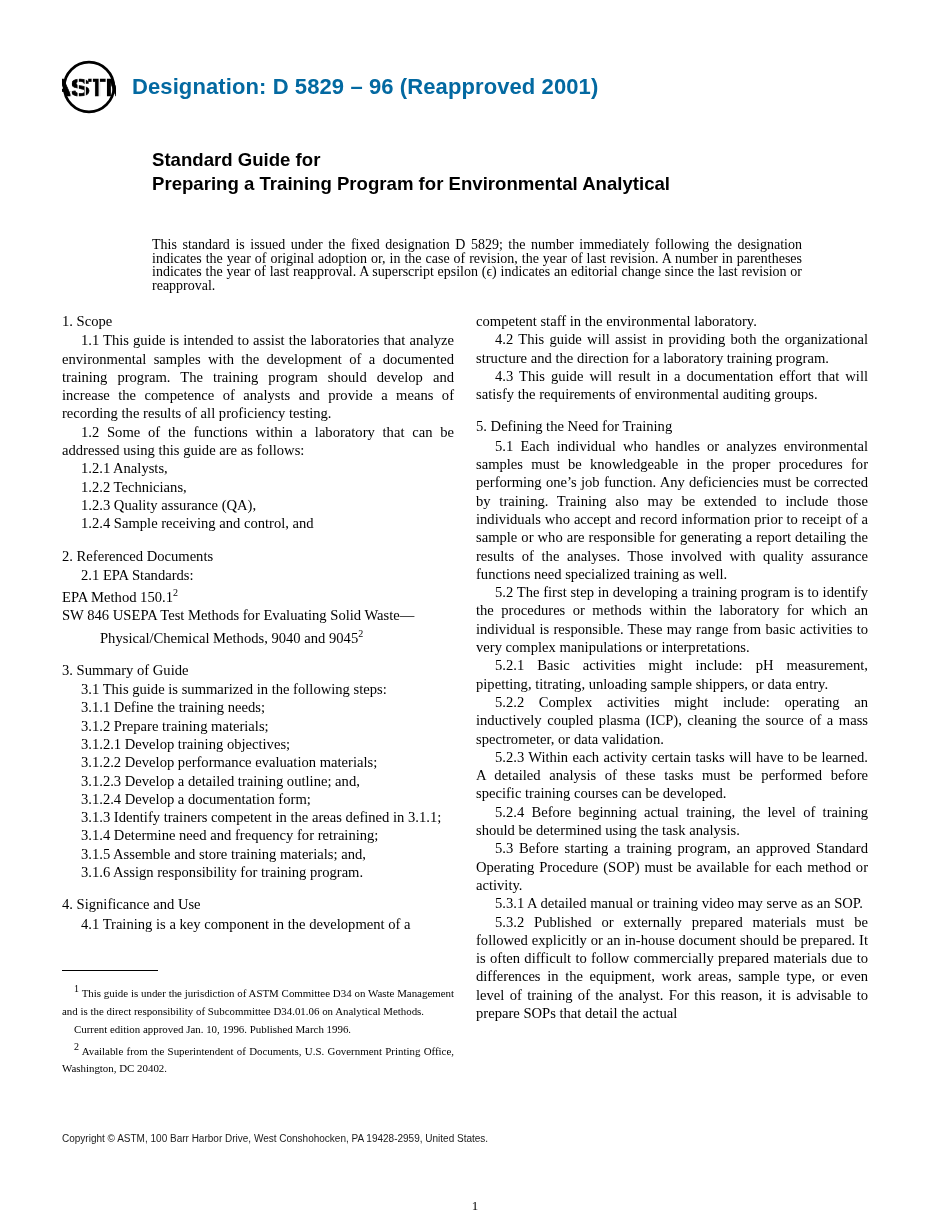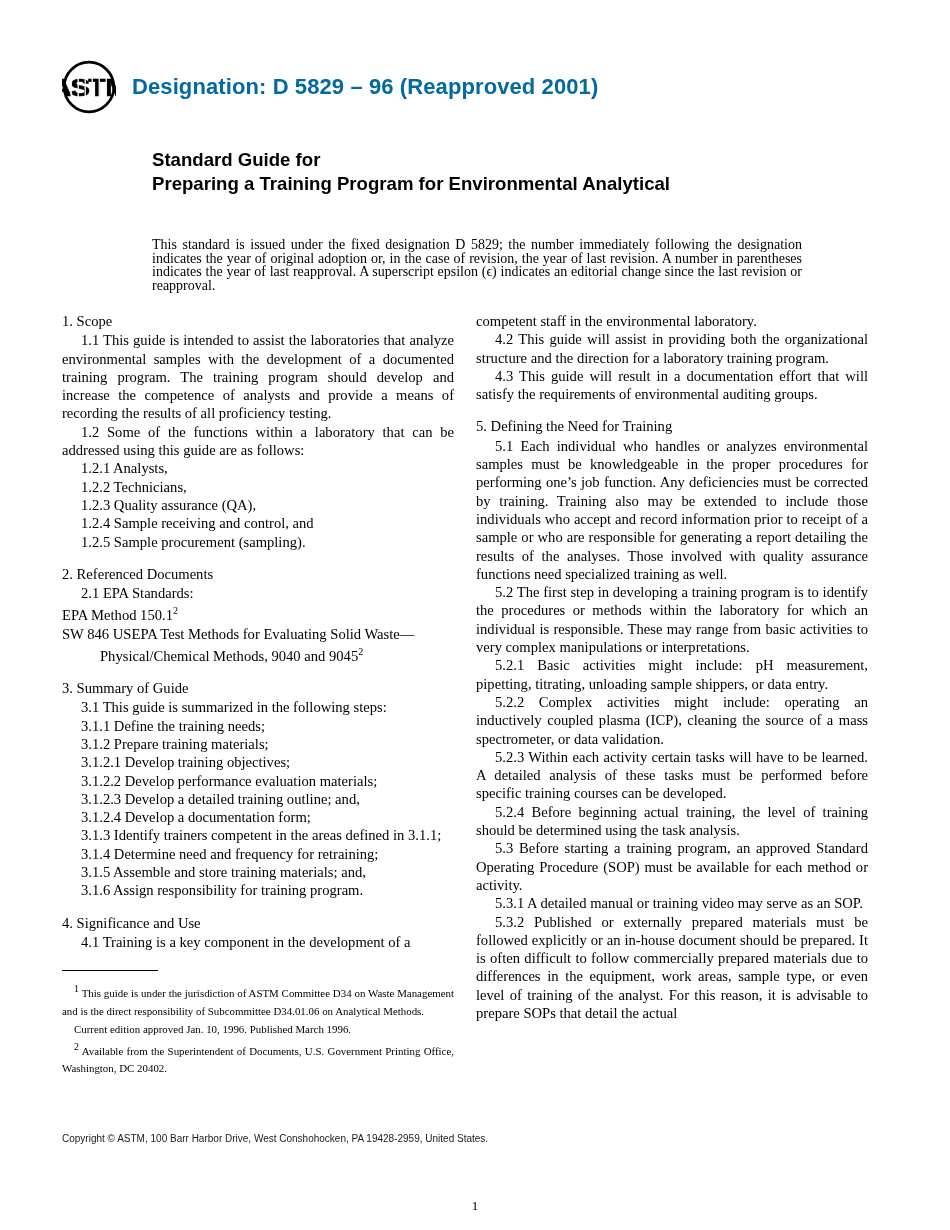--- a/index.html
+++ b/index.html
@@ -185,21 +185,20 @@
 
 <div class="col col-left">
 
   <div class="sec-head">1.  Scope</div>
   <p class="body">1.1  This guide is intended to assist the laboratories that analyze environmental samples with the development of a documented training program. The training program should develop and increase the competence of analysts and provide a means of recording the results of all proficiency testing.</p>
   <p class="body">1.2  Some of the functions within a laboratory that can be addressed using this guide are as follows:</p>
   <p class="item">1.2.1  Analysts,</p>
   <p class="item">1.2.2  Technicians,</p>
   <p class="item">1.2.3  Quality assurance (QA),</p>
   <p class="item">1.2.4  Sample receiving and control, and</p>
-  <p class="item">1.2.5  Sample procurement (sampling).</p>
 
   <div class="sec-head">2.  Referenced Documents</div>
   <p class="item ital">2.1   EPA Standards:</p>
   <p class="item hang"><span>EPA   Method 150.1</span><span class="sup">2</span></p>
   <p class="item hang">SW 846  USEPA Test Methods for Evaluating Solid Waste—</p>
   <p class="item indent2"><span>Physical/Chemical Methods, 9040 and 9045</span><span class="sup">2</span></p>
 
   <div class="sec-head">3.  Summary of Guide</div>
   <p class="item">3.1  This guide is summarized in the following steps:</p>
   <p class="item">3.1.1  Define the training needs;</p>

